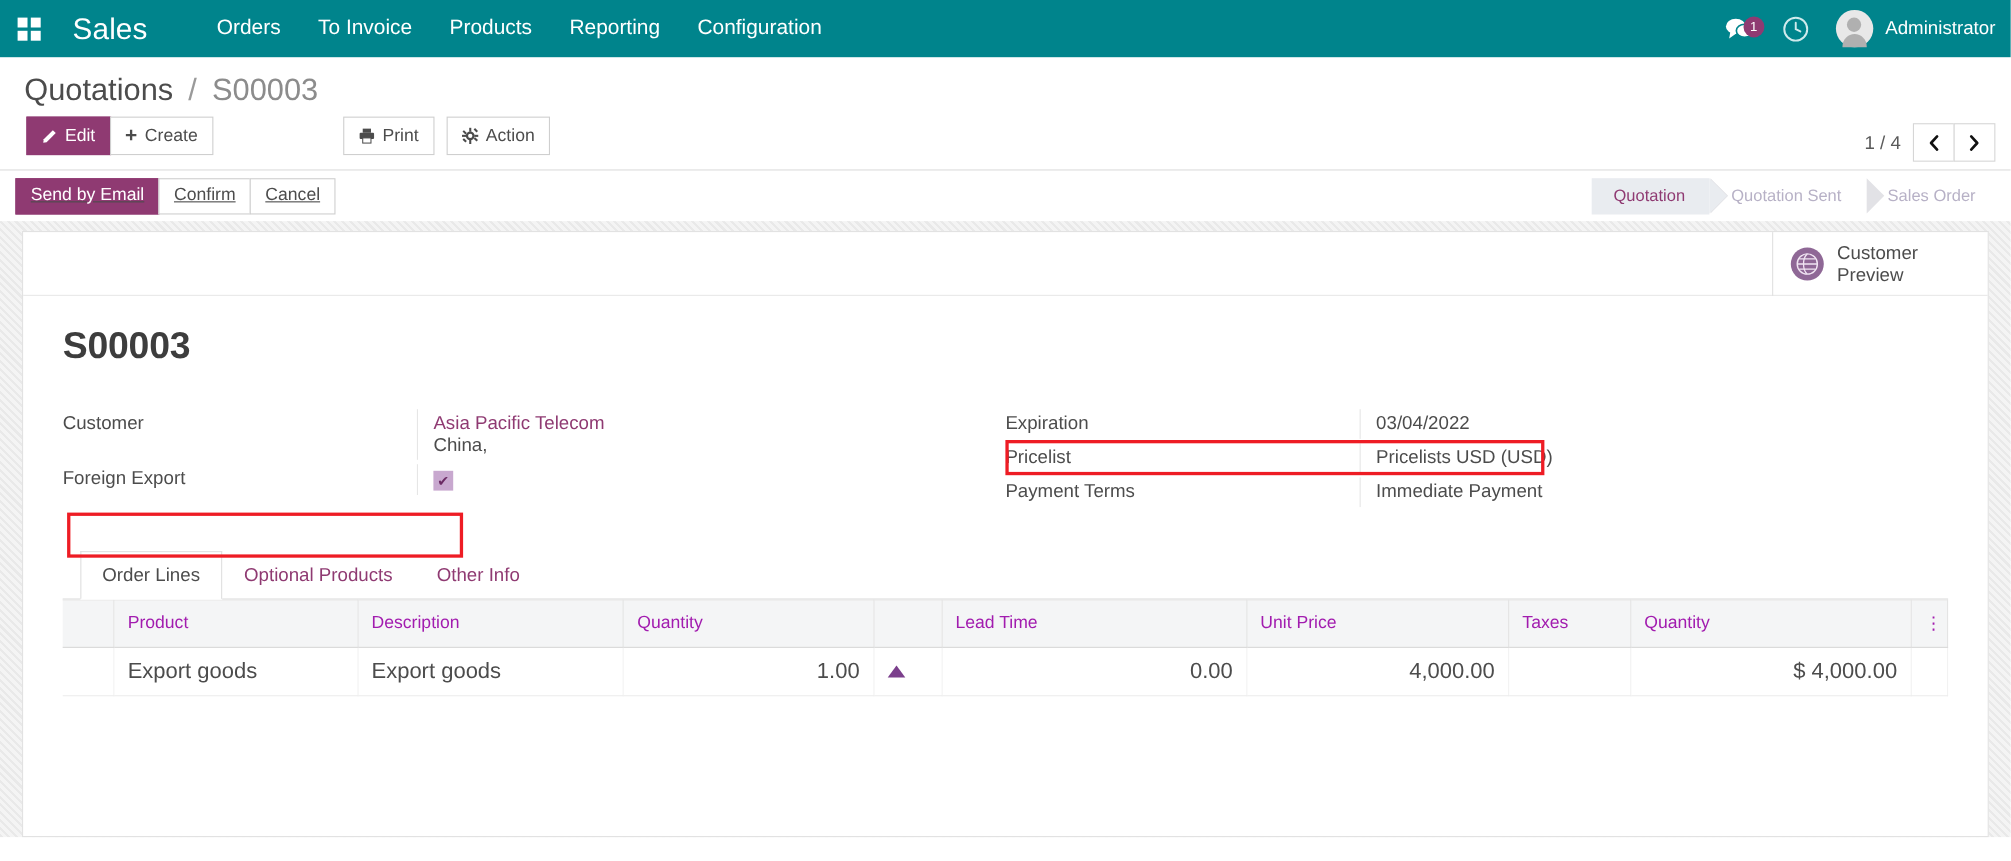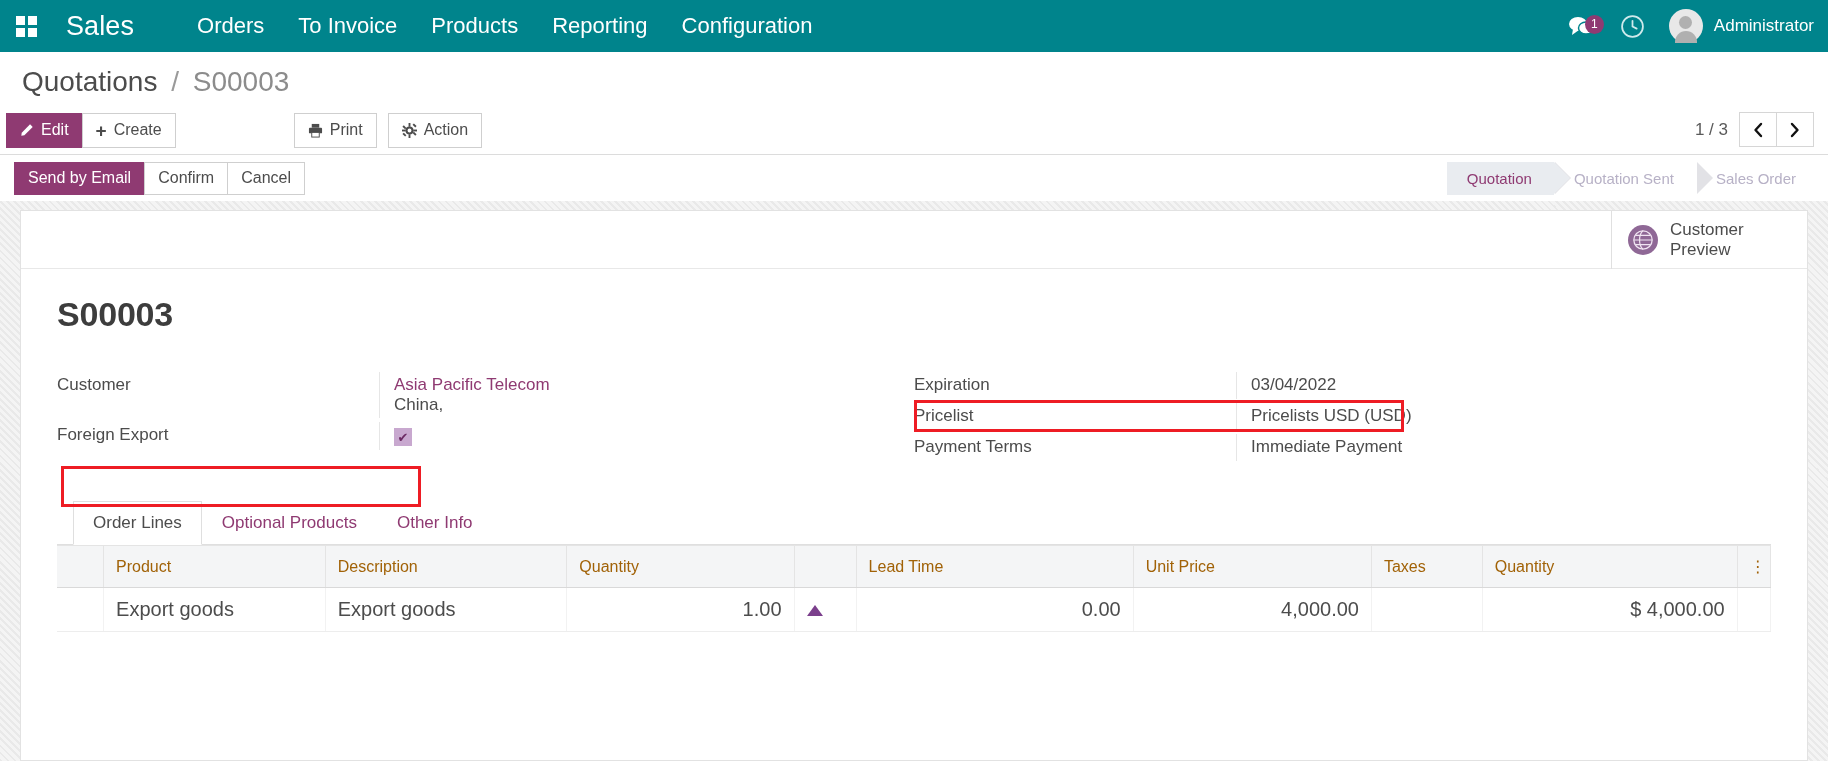--- a/index.html
+++ b/index.html
@@ -35,21 +35,21 @@
   .brand {
     font-size: 27px;
     margin-left: 14px;
     margin-right: 46px;
     font-weight: 400;
     letter-spacing: .1px;
     cursor: pointer;
   }
   .nav-menu { display: flex; align-items: center; gap: 0; }
   .nav-menu .nav-item {
-    font-size: 22px;
+    font-size: 19px;
     padding: 0 17px;
     line-height: 52px;
     cursor: pointer;
     white-space: nowrap;
   }
   .nav-right {
     position: absolute; right: 0; top: 0;
     height: 52px;
     display: flex; align-items: center;
     padding-right: 14px;
@@ -84,22 +84,22 @@
   .breadcrumb-bar {
     padding: 14px 0 8px 22px;
     font-size: 28px;
   }
   .bc-root { color: #4c4c4c; cursor: pointer; }
   .bc-sep { color: #9a9a9a; margin: 0 6px; }
   .bc-current { color: #8c8c8c; }
 
   
   .cp-row {
-    display: flex; align-items: center;
-    padding: 0 14px 0 6px;
+    display: flex; align-items: flex-start;
+    padding: 0 14px 0 24px;
     height: 48px;
     position: relative;
   }
   .btn {
     font-family: "Liberation Sans", sans-serif;
     font-size: 16px;
     border: 1px solid #cfcfcf;
     background: #fff;
     color: #4c4c4c;
     height: 35px;
@@ -129,21 +129,21 @@
   }
 
   
   .statusbar-row {
     border-top: 1px solid #dcdcdc;
     height: 47px;
     display: flex; align-items: center;
     padding-left: 14px;
     position: relative;
   }
-  .sb-left { display: flex; }
+  .sb-left { display: flex; text-decoration: underline; }
   .sb-btn {
     font-size: 16px;
     height: 33px;
     border: 1px solid #cfcfcf;
     background: #fff;
     color: #4c4c4c;
     padding: 0 13px;
     display: inline-flex; align-items: center;
     cursor: pointer;
     margin-left: -1px;
@@ -290,21 +290,21 @@
   }
 
   table.lines { width: 100%; border-collapse: collapse; table-layout: fixed; }
   table.lines thead th {
     background: #f4f5f6;
     border-top: 1px solid #e4e4e4;
     border-bottom: 1px solid #d9d9d9;
     border-right: 1px solid #e4e4e4;
     font-size: 16px;
     font-weight: 400;
-    color: #a16207;
+    color: #a21caf;
     padding: 11px 12px;
     text-align: left;
     height: 42px;
   }
   table.lines tbody td {
     border-bottom: 1px solid #ededed;
     border-right: 1px solid #f2f2f2;
     font-size: 20px;
     color: #4c4c4c;
     padding: 10px 12px;
@@ -417,21 +417,21 @@
           <rect x="1.6" y="2.6" width="2" height="4" transform="rotate(-45 2.6 4.6)"></rect>
           <rect x="12.4" y="9.4" width="2" height="4" transform="rotate(-45 13.4 11.4)"></rect>
           <rect x="11.4" y="1.6" width="4" height="2" transform="rotate(45 13.4 2.6)"></rect>
           <rect x="0.6" y="11.4" width="4" height="2" transform="rotate(45 2.6 12.4)"></rect>
         </g>
       </svg>
       <span>Action</span>
     </button>
   </div>
   <div class="pager">
-    <span class="pager-count">1 / 3</span>
+    <span class="pager-count">1 / 4</span>
     <div style="display:flex;">
       <div class="pager-btn">
         <svg width="12" height="16" viewBox="0 0 12 16">
           <path d="M9 2 L3.5 8 L9 14" fill="none" stroke="#111" stroke-width="2.4" stroke-linecap="round" stroke-linejoin="round"></path>
         </svg>
       </div>
       <div class="pager-btn">
         <svg width="12" height="16" viewBox="0 0 12 16">
           <path d="M3 2 L8.5 8 L3 14" fill="none" stroke="#111" stroke-width="2.4" stroke-linecap="round" stroke-linejoin="round"></path>
         </svg>

